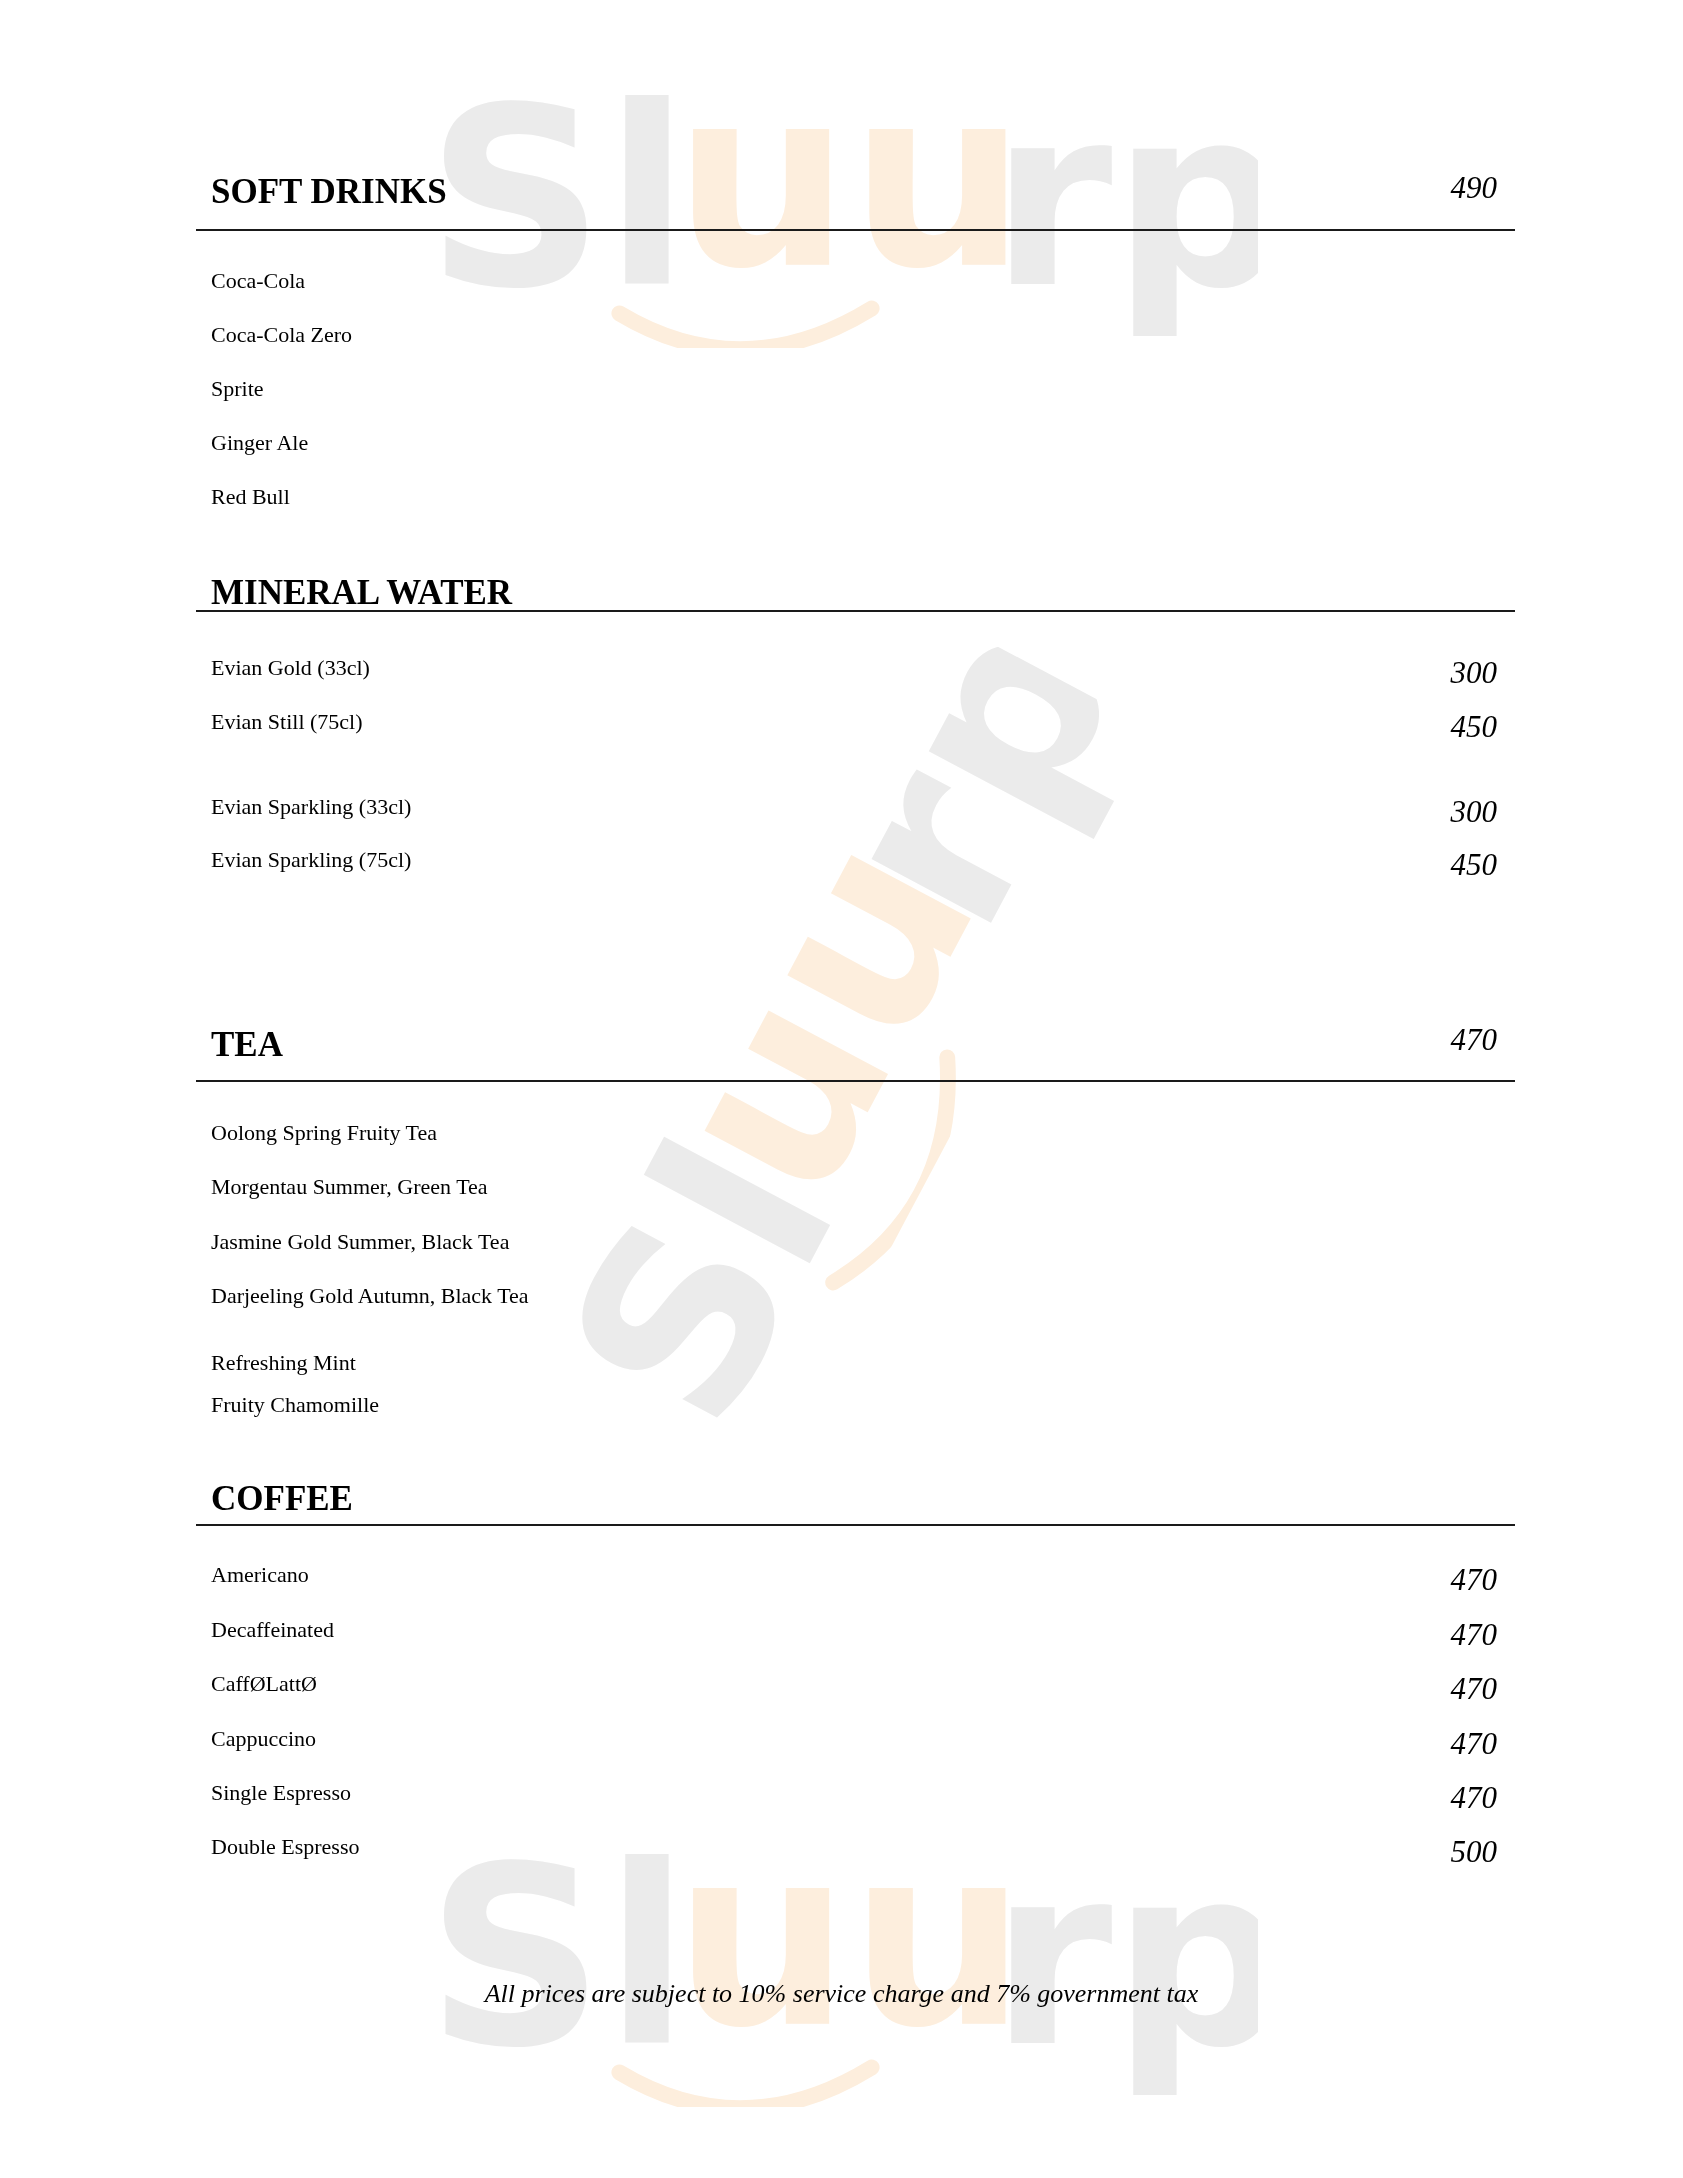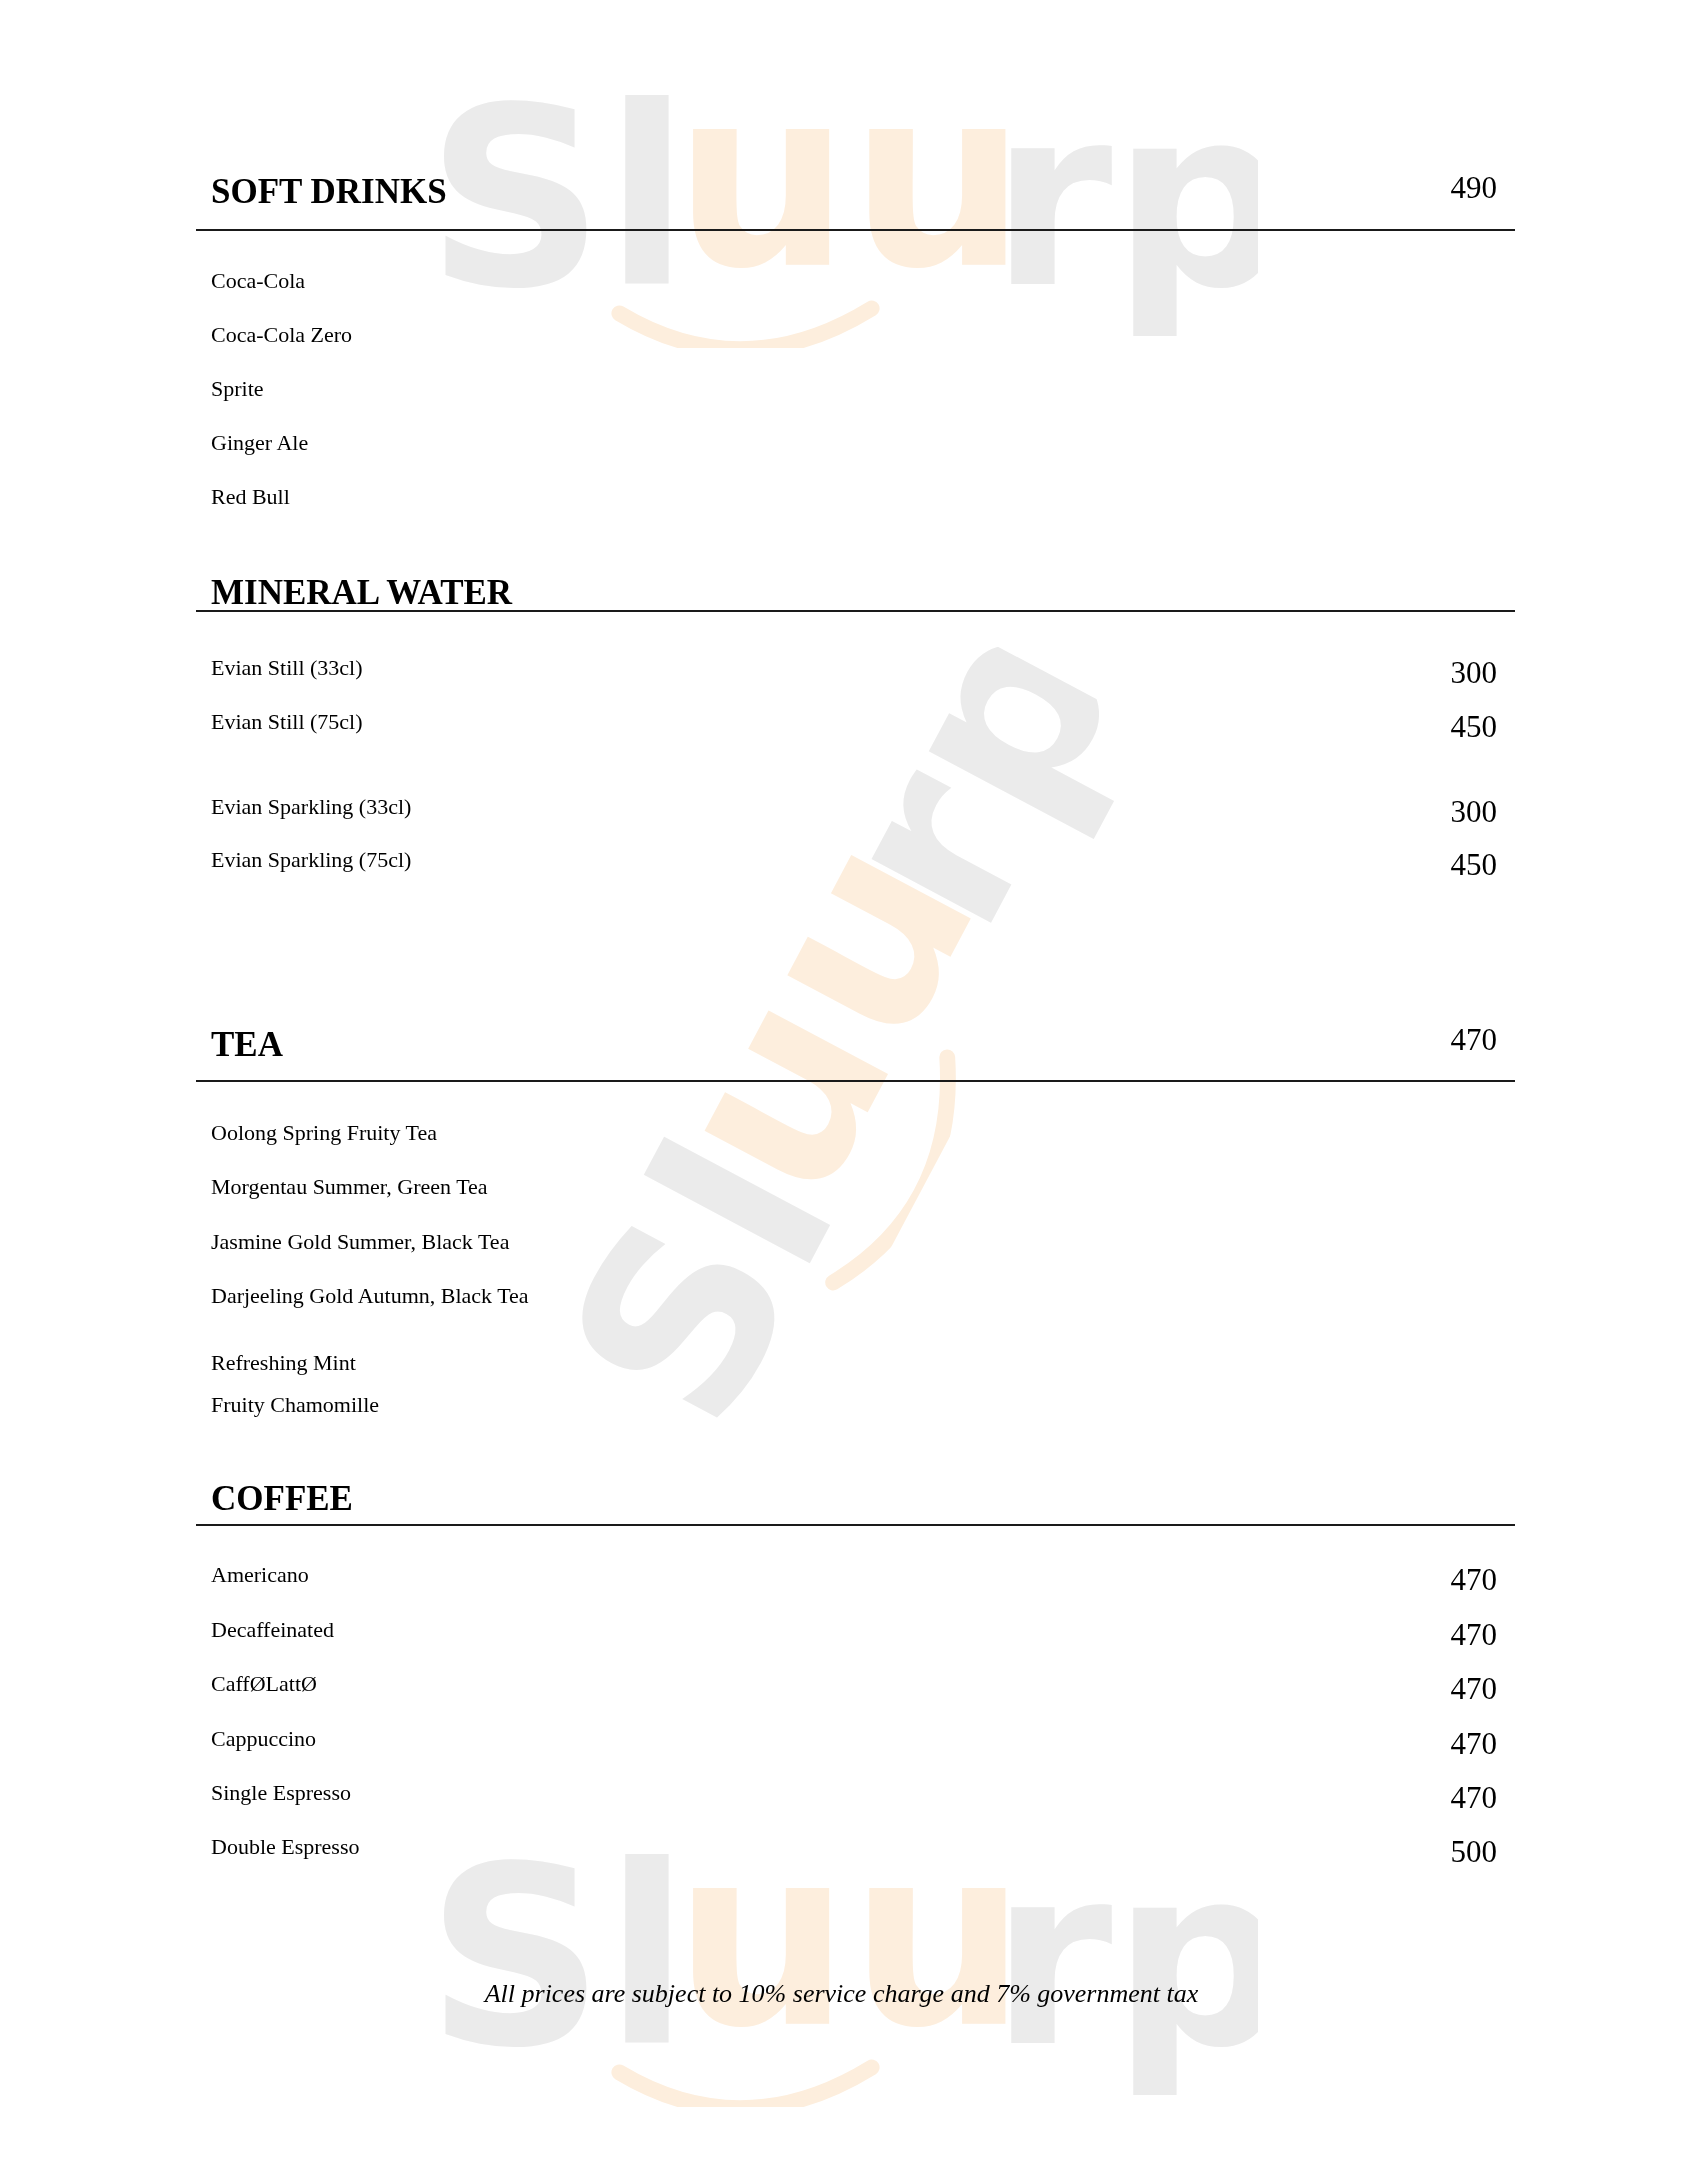--- a/index.html
+++ b/index.html
@@ -3,21 +3,21 @@
 <meta charset="utf-8">
 <style>
   html, body { margin:0; padding:0; background:#ffffff; }
   body { width:1683px; height:2178px; position:relative; overflow:hidden; font-family:"Liberation Serif", serif; color:#000; }
   .wm { position:absolute; pointer-events:none; z-index:0; }
   .wm svg { display:block; }
   .page { position:absolute; left:0; top:0; width:1683px; height:2157px; z-index:1; }
   .abs { position:absolute; white-space:nowrap; line-height:1; }
   .heading { font-weight:bold; font-size:35px; left:211px; }
   .item { font-size:22px; left:211px; }
-  .price { font-size:31px; right:186px; text-align:right; }
+  .price { font-size:31px; right:186px; text-align:right;font-style:italic; }
   .rule { position:absolute; height:2px; background:#1a1a1a; left:196px; width:1319px; }
   .footer { font-style:italic; font-size:26px; left:0; width:1683px; text-align:center; }
   .pagenum { font-family:"DejaVu Sans", sans-serif; font-size:21px; left:0; width:1683px; text-align:center; }
 </style>
 </head>
 <body>
 
 <div class="wm" style="left:426px; top:61px;">
   <svg width="832" height="287" viewBox="0 0 840 290">
     <text x="0" y="225" font-family="DejaVu Sans, sans-serif" font-weight="bold" font-size="250" fill="#ebebeb">Sl</text>
@@ -52,21 +52,21 @@
     <div class="abs item" style="top:270px;">Coca-Cola</div>
     <div class="abs item" style="top:324px;">Coca-Cola Zero</div>
     <div class="abs item" style="top:378px;">Sprite</div>
     <div class="abs item" style="top:432px;">Ginger Ale</div>
     <div class="abs item" style="top:486px;">Red Bull</div>
   </section>
 
   <section>
     <div class="abs heading" style="top:575px;">MINERAL WATER</div>
     <div class="rule" style="top:610px;"></div>
-    <div class="abs item" style="top:657px;">Evian Still (33cl)</div>
+    <div class="abs item" style="top:657px;">Evian Gold (33cl)</div>
     <div class="abs price" style="top:657px;">300</div>
     <div class="abs item" style="top:711px;">Evian Still (75cl)</div>
     <div class="abs price" style="top:711px;">450</div>
     <div class="abs item" style="top:796px;">Evian Sparkling (33cl)</div>
     <div class="abs price" style="top:796px;">300</div>
     <div class="abs item" style="top:849px;">Evian Sparkling (75cl)</div>
     <div class="abs price" style="top:849px;">450</div>
   </section>
 
   <section>

